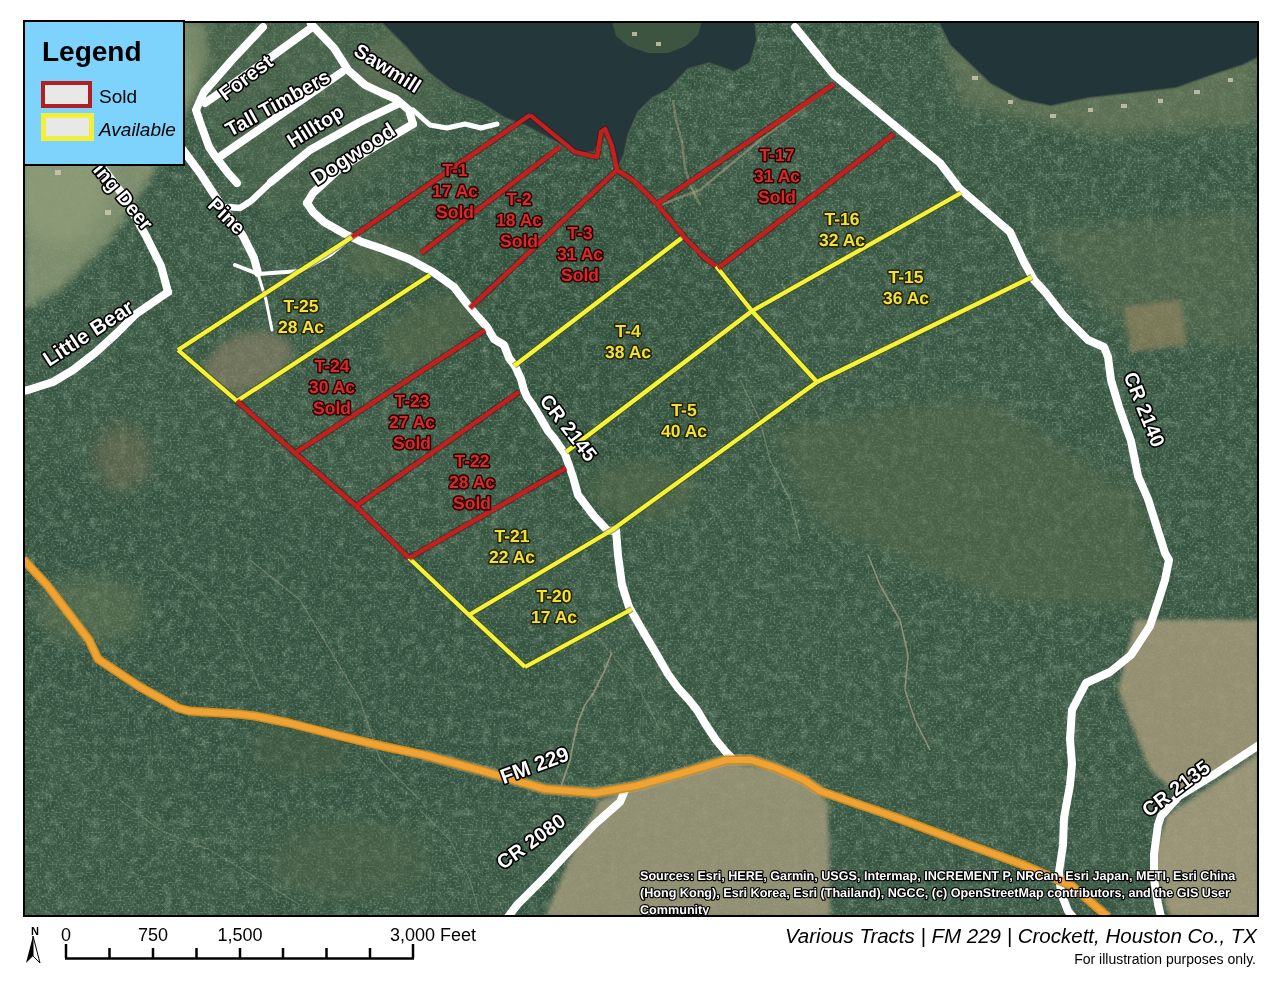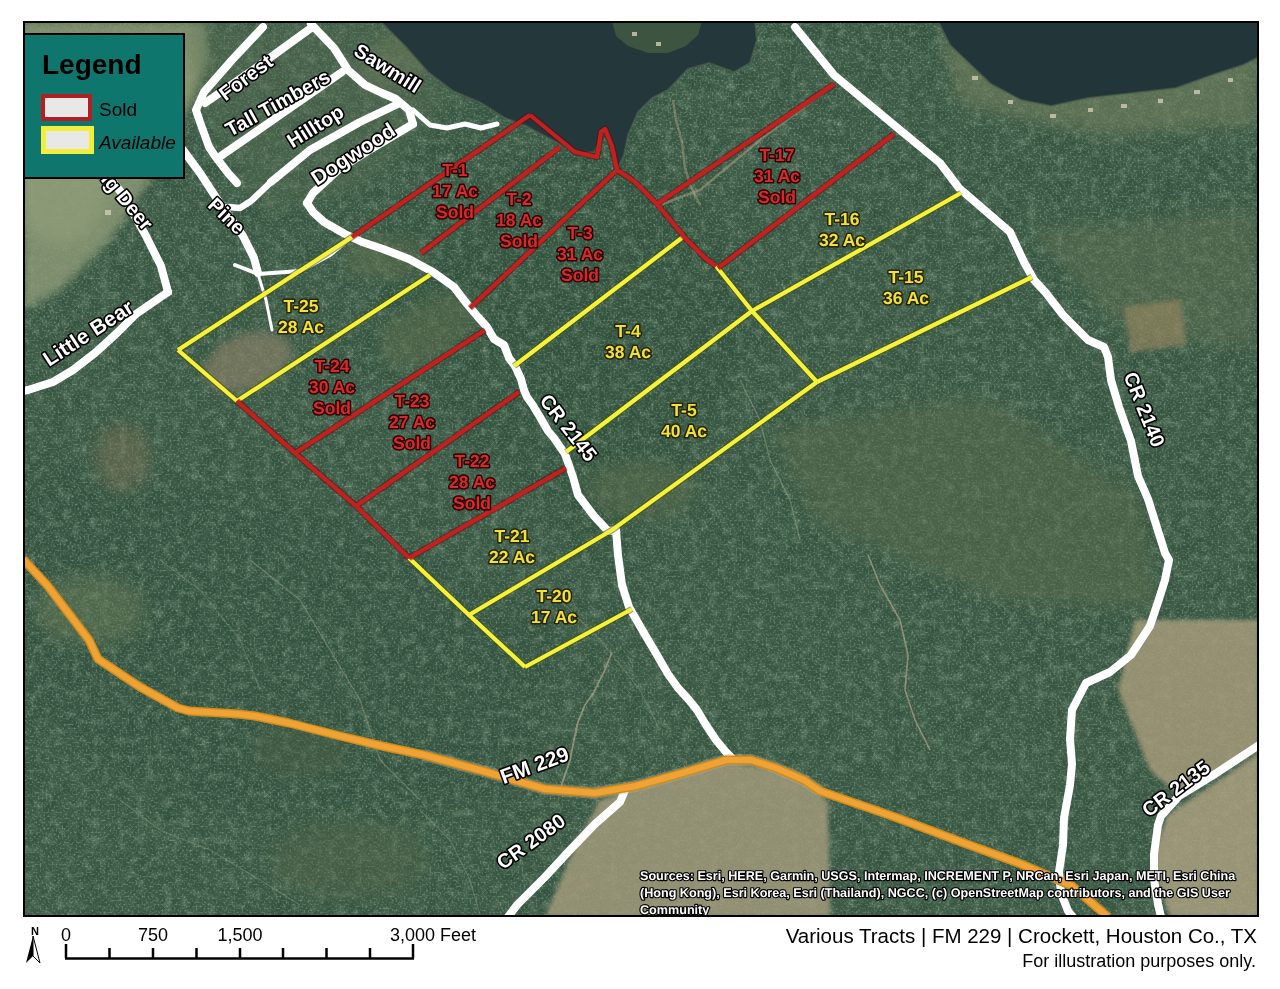--- a/index.html
+++ b/index.html
@@ -1,24 +1,24 @@
 <!DOCTYPE html>
 <html><head><meta charset="utf-8"><title>map</title><style>
 html,body{margin:0;padding:0;background:#ffffff;}
 body{width:1280px;height:989px;position:relative;font-family:"Liberation Sans",sans-serif;overflow:hidden;}
-#legend{position:absolute;left:23px;top:33px;width:162px;height:146px;background:#0f766e;border:2.5px solid #000;box-sizing:border-box;z-index:5;}
+#legend{position:absolute;left:23px;top:20px;width:162px;height:146px;background:#7dd3fc;border:2.5px solid #000;box-sizing:border-box;z-index:5;}
 #legend h1{margin:14px 0 0 17px;font-size:28px;font-weight:bold;color:#000;}
 .sw{position:absolute;left:16px;width:43px;height:19px;background:#e8e8e6;}
 #sw-red{top:59px;border:4px solid #b01f24;}
 #sw-yel{top:91px;border:5px solid #f2ee3c;width:43px;height:18px;}
 .lbl{position:absolute;left:74px;font-size:19px;color:#000;}
 #l-sold{top:64px;}
 #l-avail{top:97px;font-style:italic;}
-#title{position:absolute;right:23px;top:924px;font-size:20.5px;color:#000;}
-#disc{position:absolute;right:24px;top:951px;font-size:18px;color:#000;}
+#title{position:absolute;right:23px;top:924px;font-size:20.5px;color:#000;font-style:italic;}
+#disc{position:absolute;right:24px;top:951px;font-size:14px;color:#000;}
 svg text{-webkit-font-smoothing:antialiased;}
 </style></head>
 <body>
 <svg width="1236" height="896" viewBox="23 21 1236 896" text-rendering="geometricPrecision" xmlns="http://www.w3.org/2000/svg" style="position:absolute;left:23px;top:21px;">
 <defs>
 <filter id="fine" x="0" y="0" width="100%" height="100%">
         <feTurbulence type="fractalNoise" baseFrequency="0.55" numOctaves="3" seed="11"></feTurbulence>
         <feColorMatrix type="matrix" values="0 0 0 0 0.03, 0 0 0 0 0.09, 0 0 0 0 0.05, 2.0 1.0 0 0 -0.55"></feColorMatrix>
       </filter>
 <filter id="finelight" x="0" y="0" width="100%" height="100%">

